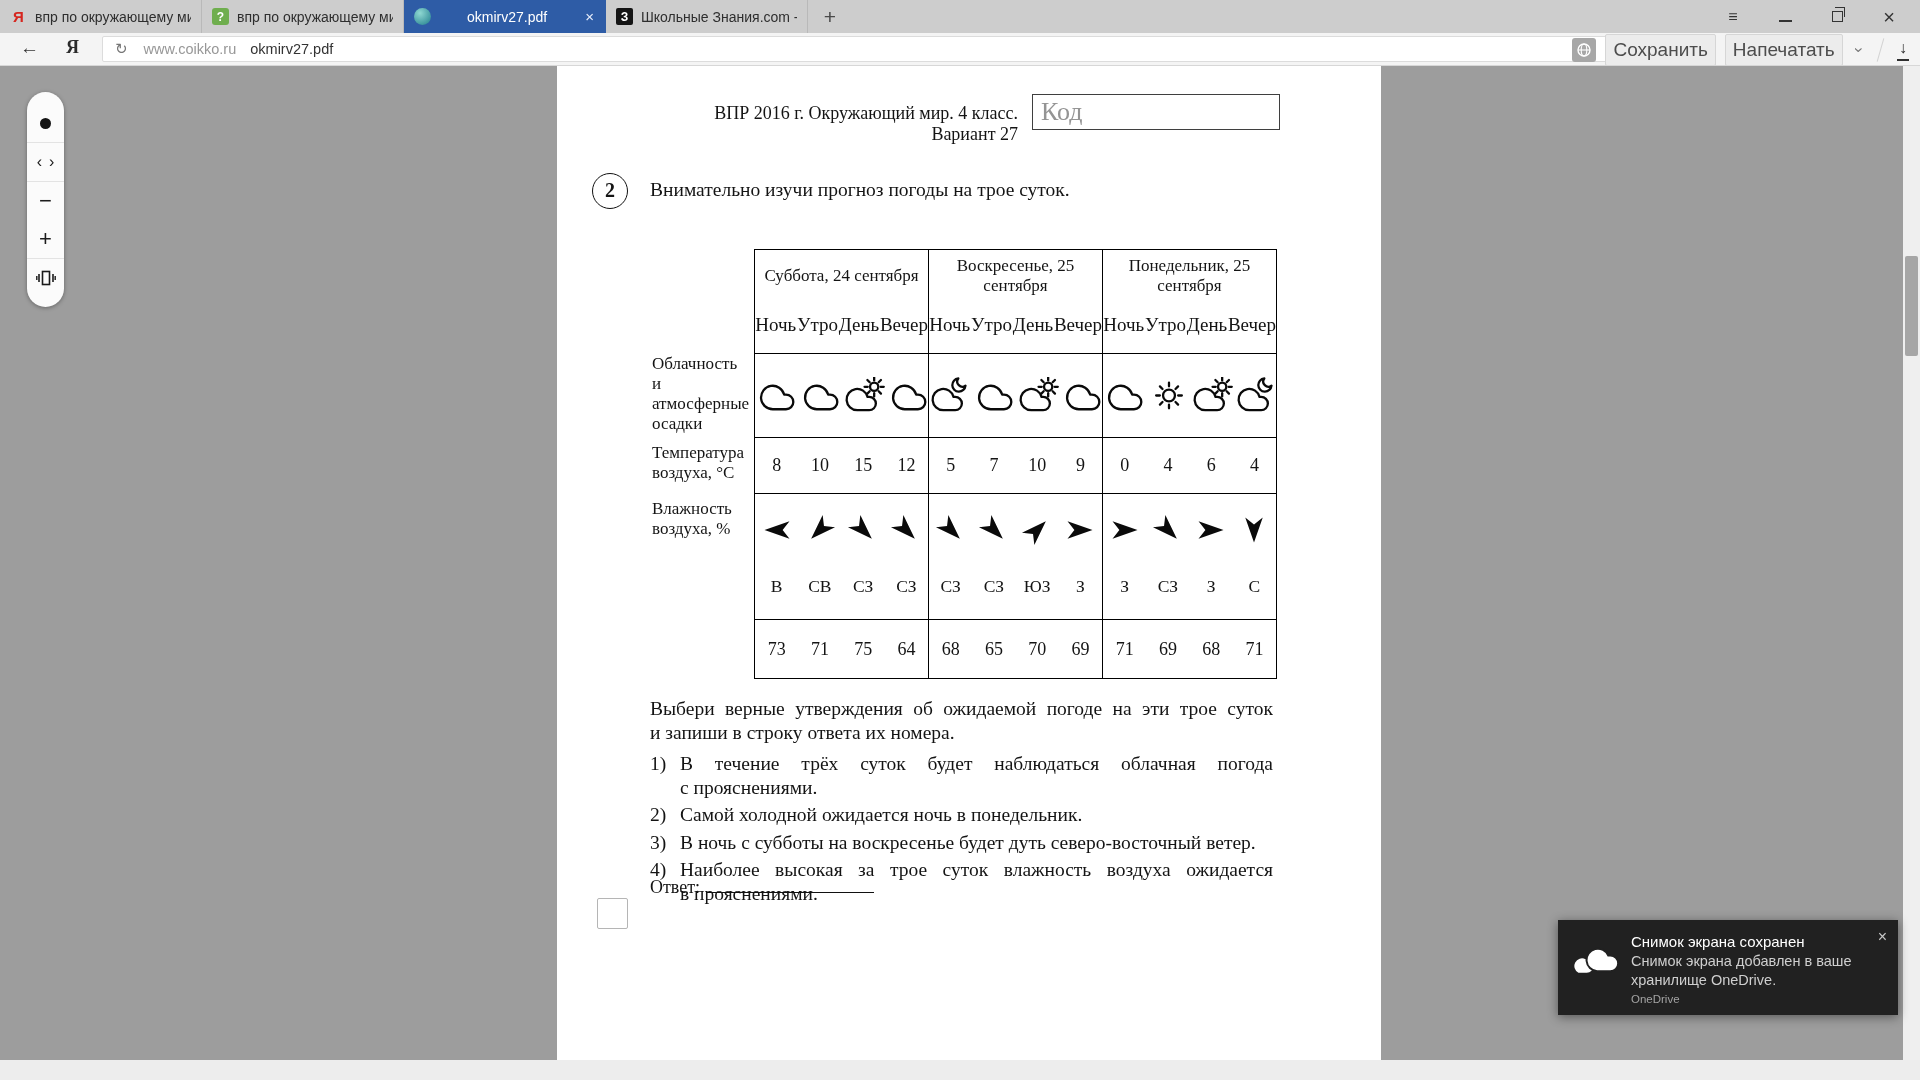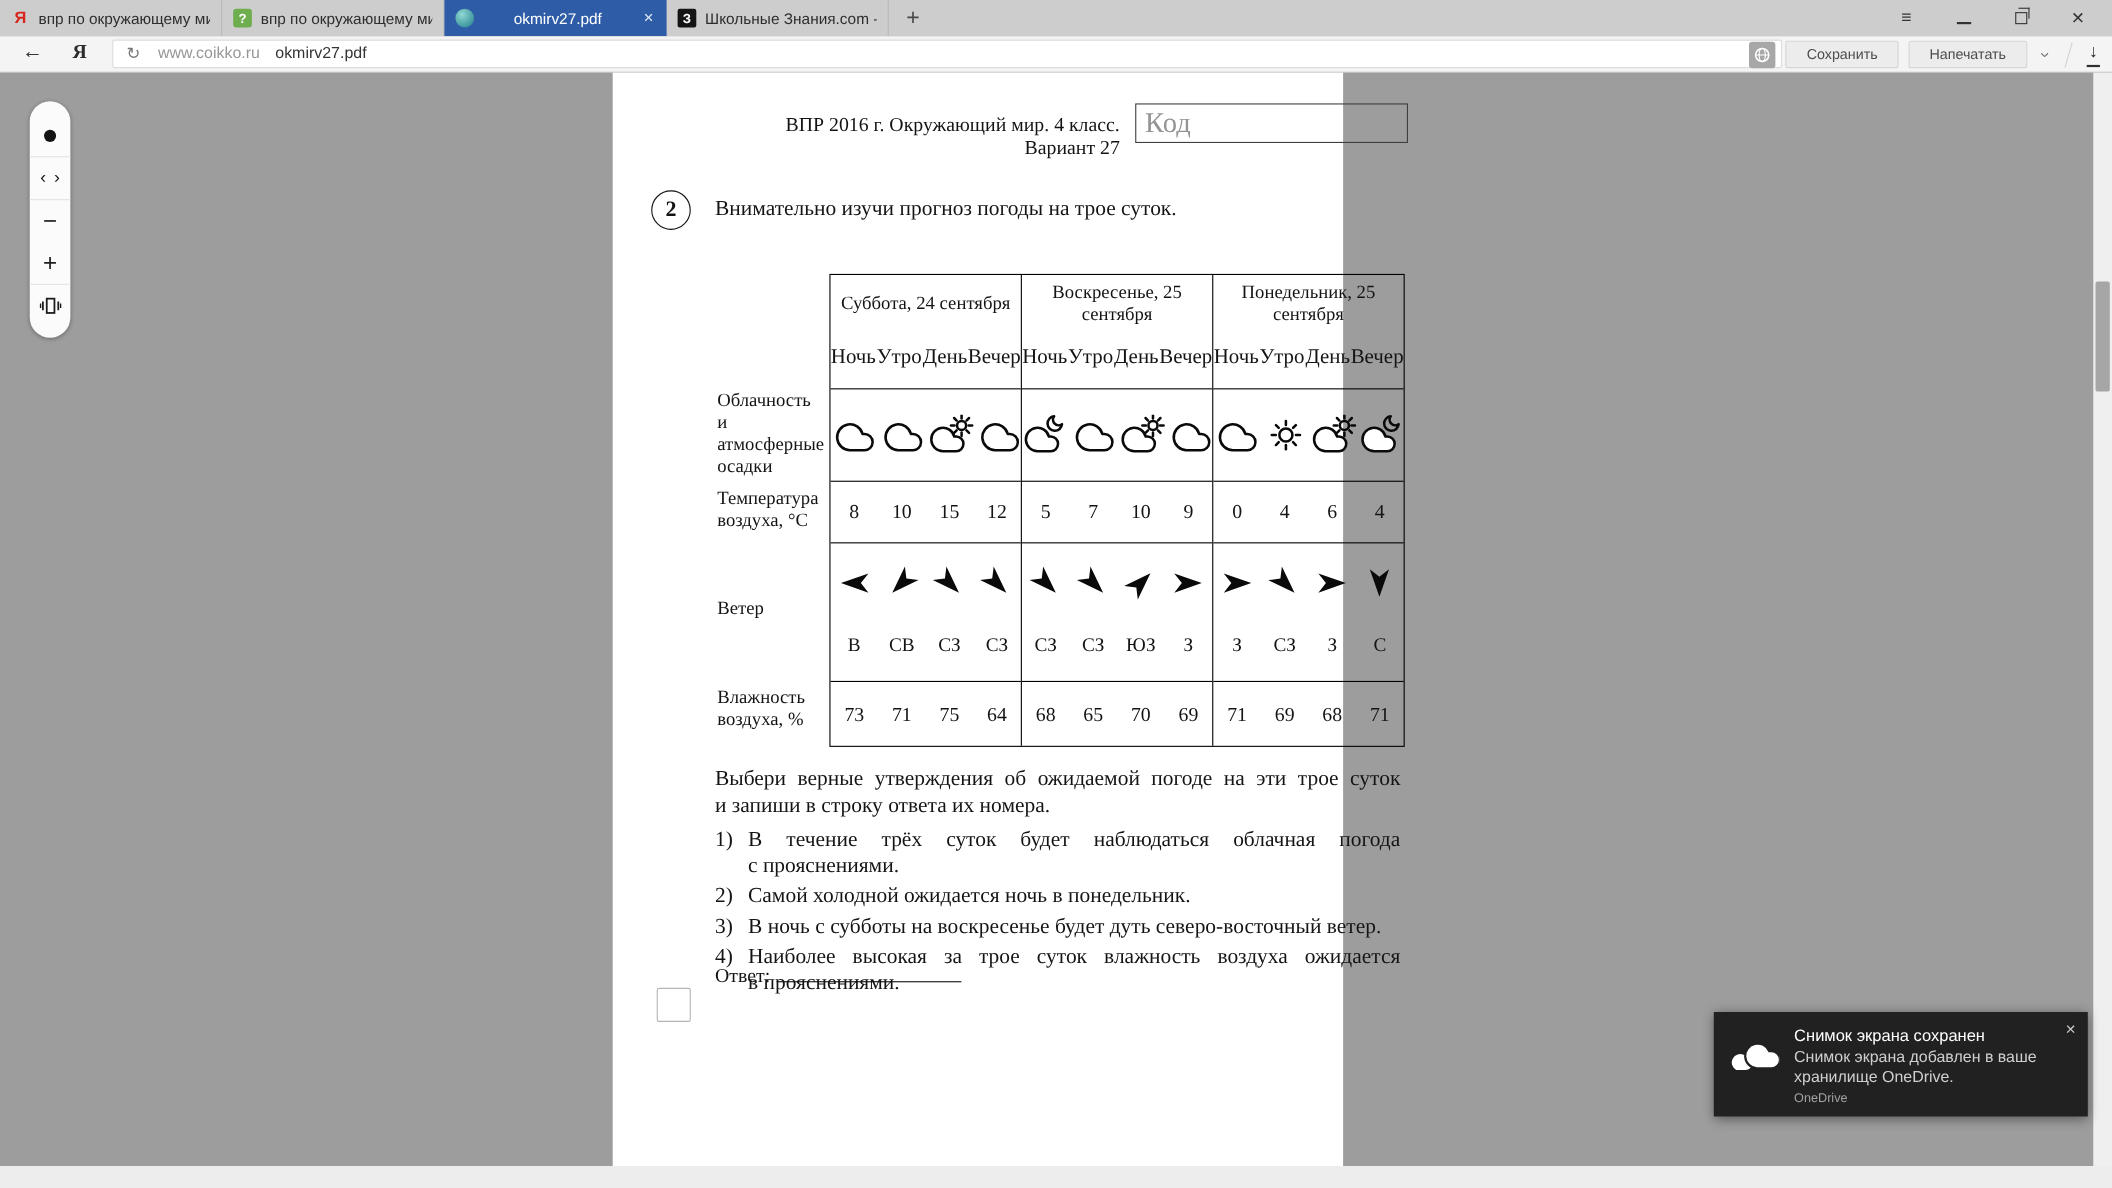--- a/index.html
+++ b/index.html
@@ -37,22 +37,22 @@
   .ya-logo{position:absolute;left:66px;top:4px;font-size:18px;font-weight:bold;color:#2b2b2b;
            font-family:"Liberation Serif",serif}
   .urlbox{position:absolute;left:102px;right:300px;top:3px;height:26px;background:#fff;
           border:1px solid #dcdcdc;border-radius:2px;display:flex;align-items:center;padding:0 12px;box-sizing:border-box}
   .refresh{color:#767676;font-size:15px;margin-right:16px;font-family:"DejaVu Sans",sans-serif}
   .url-host{color:#979797;font-size:14.5px}
   .url-path{color:#333;font-size:14.5px;margin-left:14px}
   .tb-right{position:absolute;right:10px;top:0;height:33px;display:flex;align-items:center;gap:9px}
   .globe-badge{width:24px;height:24px;background:#a7a7a7;border-radius:3px;display:flex;
                align-items:center;justify-content:center}
-  .tb-btn{background:#ececec;border:1px solid #d6d6d6;color:#4d4d4d;font-size:13px;
-          padding:4px 18px;border-radius:2px}
+  .tb-btn{background:#ececec;border:1px solid #d6d6d6;color:#4d4d4d;font-size:19px;
+          padding:4px 7px;border-radius:2px}
   .chev-down{display:inline-block;transform:rotate(90deg);color:#777;font-size:16px;padding:0 4px}
   .slash-divider{width:1px;height:24px;background:#d2d2d2;transform:rotate(16deg);margin:0 6px}
   .dl-icon{position:relative;font-size:16px;font-weight:bold;color:#2f2f2f;padding:0 3px 3px 3px}
   .dl-icon::after{content:"";position:absolute;left:1px;right:1px;bottom:-1px;height:2px;background:#2f2f2f}
 
   
   .content{position:absolute;top:66px;left:0;right:0;bottom:0;background:#9d9d9d}
   .bottom-strip{position:absolute;left:0;right:0;bottom:0;height:20px;background:#ededed}
   .scrollbar{position:absolute;right:0;top:0;width:17px;height:994px;background:#efefef}
   .scroll-thumb{position:absolute;left:2px;right:2px;top:190px;height:100px;background:#a6a6a6;border-radius:2px}
@@ -61,21 +61,21 @@
   .left-tools{position:absolute;left:27px;top:26px;width:37px;background:#fbfbfb;border-radius:19px;
               box-shadow:0 1px 4px rgba(0,0,0,.35);display:flex;flex-direction:column;align-items:center;
               padding:12px 0 10px 0}
   .lt-item{width:100%;display:flex;align-items:center;justify-content:center;height:38px;color:#1c1c1c}
   .lt-sep{width:100%;border-top:1px solid #e3e3e3}
   .rec-dot{width:11px;height:11px;border-radius:50%;background:#141414}
   .lt-arrows{gap:7px;font-size:16px}
   .lt-zoom{font-size:22px;font-weight:400}
 
   
-  .page{position:absolute;left:557px;top:0;width:664px;height:994px;background:#fff;
+  .page{position:absolute;left:557px;top:0;width:824px;height:994px;background:#fff;
         font-family:"Liberation Serif","DejaVu Serif",serif;color:#141414}
   .doc-header{position:absolute;top:28px;left:93px;width:630px;display:flex;align-items:flex-start}
   .doc-title{flex:1;text-align:right;font-size:18px;padding:9px 14px 0 0}
   .code-box{width:248px;height:36px;border:1px solid #3f3f3f;box-sizing:border-box;font-size:26px;
             color:#949494;padding-left:8px;line-height:33px}
   .qcircle{position:absolute;left:35px;top:107px;width:36px;height:36px;border:1.7px solid #111;
            border-radius:50%;box-sizing:border-box;text-align:center;line-height:32px;font-size:20px;font-weight:bold}
   .intro{position:absolute;left:93px;top:112px;width:623px;font-size:19.5px;line-height:23.5px}
   .jline{text-align:justify;text-align-last:justify}
 
@@ -219,23 +219,20 @@
 
     <div class="table-wrap">
       <div class="lbl-col">
         <div class="lbl-spacer"></div>
         <div class="lbl lbl-icons">
             <span>Облачность и атмосферные осадки</span>
           </div>
         <div class="lbl lbl-temp">
             <span>Температура воздуха, °С</span>
           </div>
-        <div class="lbl lbl-wind">
-            <span>Ветер</span>
-          </div>
         <div class="lbl lbl-hum">
             <span>Влажность воздуха, %</span>
           </div>
       </div>
       <div class="days-box" id="days-box">
           <div class="day">
             <div class="day-title">Суббота, 24 сентября</div>
             <div class="time-row">
               <div class="c">Ночь</div>
               <div class="c">Утро</div>

